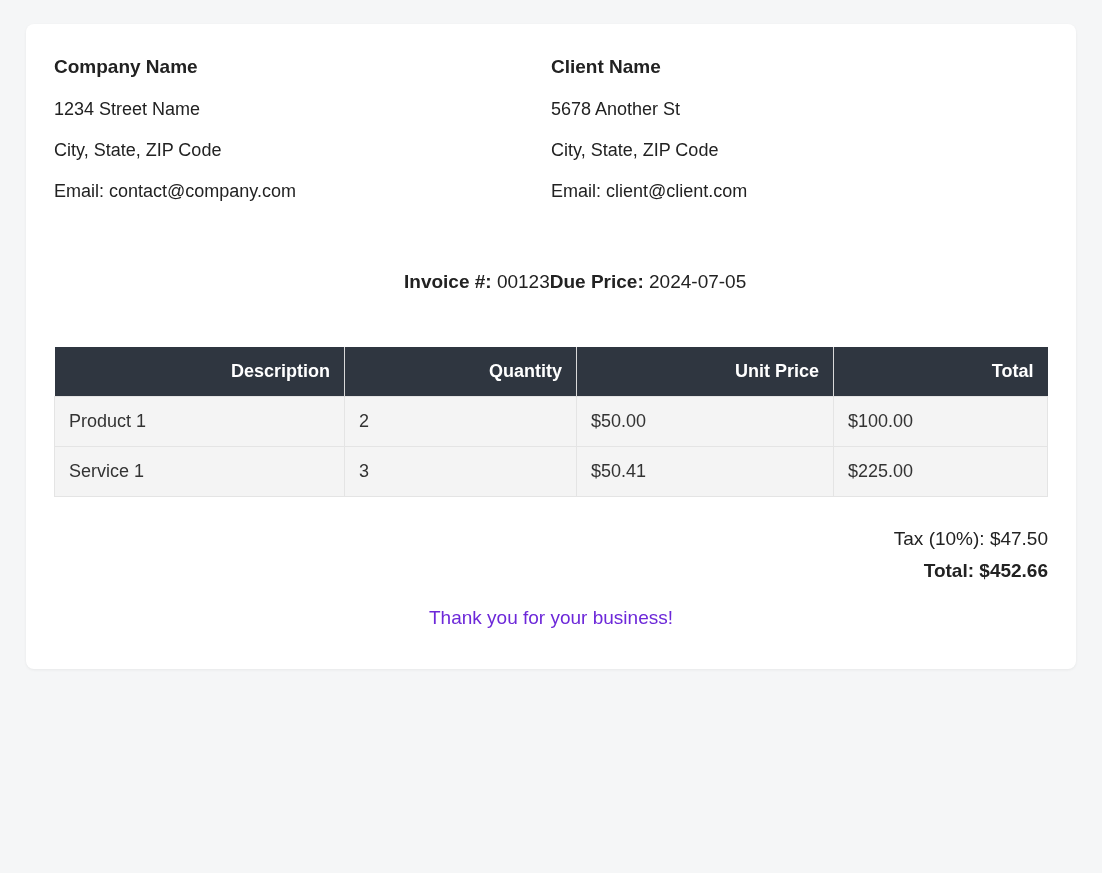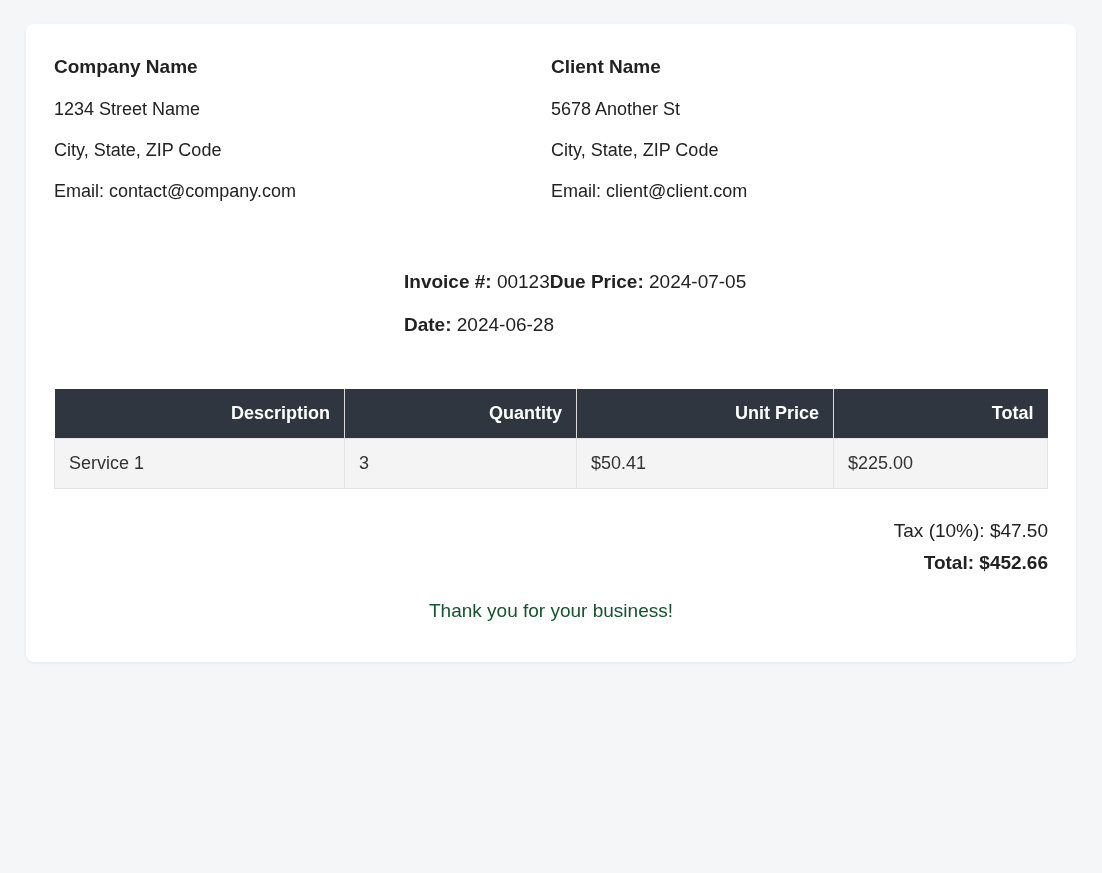--- a/index.html
+++ b/index.html
@@ -81,21 +81,21 @@
       font-size: 19px;
       line-height: 1.7;
       margin-bottom: 20px;
     }
     .totals .grand {
       font-weight: 700;
     }
     .thanks {
       text-align: center;
       font-size: 19px;
-      color: #14532d;
+      color: #6d28d9;
     }
     .inline { display: inline; }
   </style>
 </head>
 <body>
 
 <div class="invoice-card">
 
 
   <div class="parties">
@@ -110,35 +110,38 @@
       <p>5678 Another St</p>
       <p>City, State, ZIP Code</p>
       <p>Email: client@client.com</p>
     </div>
   </div>
 
   <div class="meta">
     <div class="meta-row">
       <span class="label inline">Invoice #: </span><span class="value inline">00123</span><span class="label inline">Due Price: </span><span class="value inline">2024-07-05</span>
     </div>
-    <div class="meta-row">
-      <span class="label inline">Date: </span><span class="value inline">2024-06-28</span>
-    </div>
   </div>
 
   <table class="items">
     <thead>
       <tr>
         <th>Description</th>
         <th>Quantity</th>
         <th>Unit Price</th>
         <th>Total</th>
       </tr>
     </thead>
     <tbody>
+      <tr>
+        <td>Product 1</td>
+        <td>2</td>
+        <td>$50.00</td>
+        <td>$100.00</td>
+      </tr>
       <tr>
         <td>Service 1</td>
         <td>3</td>
         <td>$50.41</td>
         <td>$225.00</td>
       </tr>
     </tbody>
   </table>
 
   <div class="totals">

